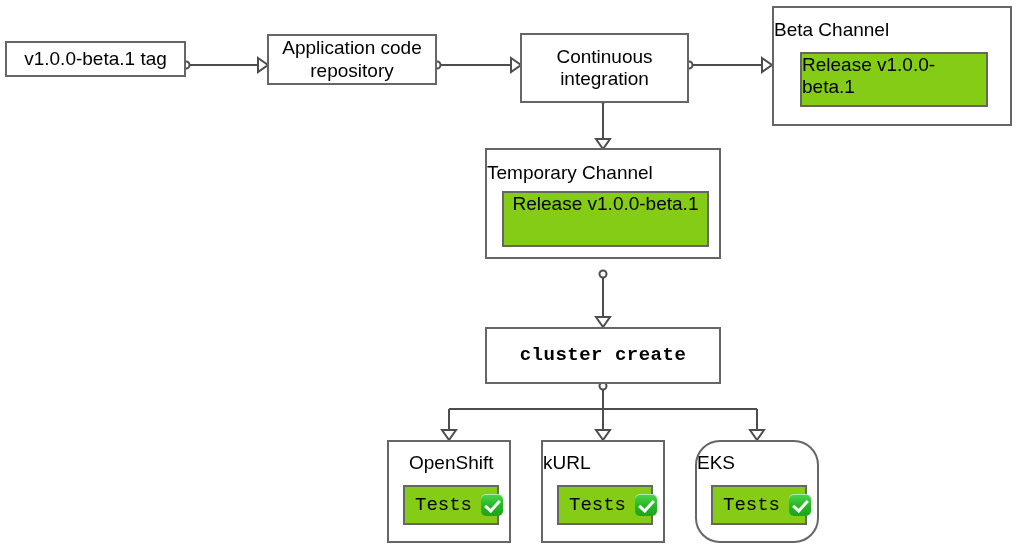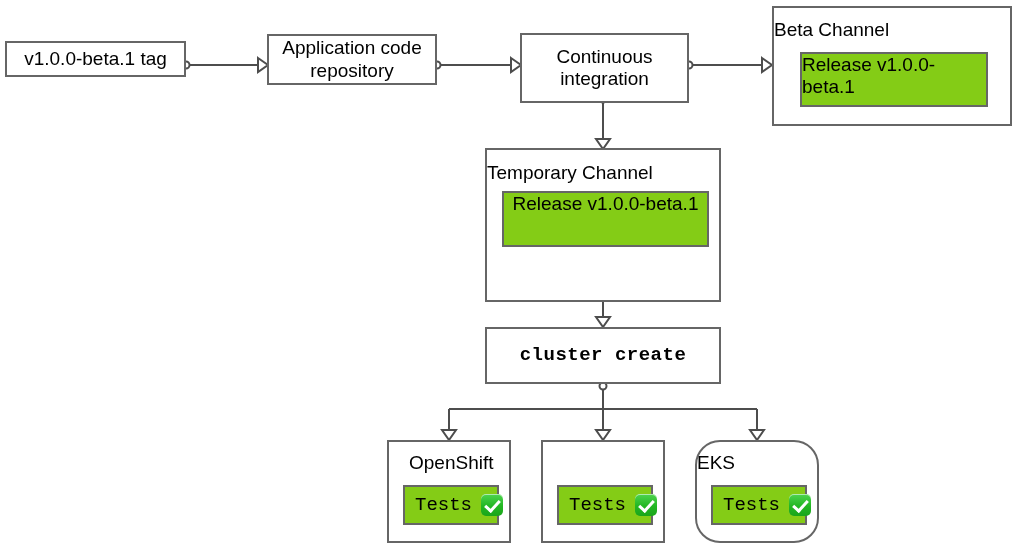--- a/index.html
+++ b/index.html
@@ -162,21 +162,21 @@
     <span>Continuous integration</span>
   </div>
 
   <div class="container" style="left:772px; top:6px; width:240px; height:120px;">
     <div class="ctitle" style="top:11px;">Beta Channel</div>
     <div class="inner" style="left:26px; top:44px; width:188px; height:55px;">
       <span>Release v1.0.0-beta.1</span>
     </div>
   </div>
 
-  <div class="container" style="left:485px; top:148px; width:236px; height:154px;">
+  <div class="container" style="left:485px; top:148px; width:236px; height:111px;">
     <div class="ctitle" style="top:12px;">Temporary Channel</div>
     <div class="inner" style="left:15px; top:41px; width:207px; height:56px;">
       <span>Release v1.0.0-beta.1</span>
     </div>
   </div>
 
   <div class="node mono" style="left:485px; top:327px; width:236px; height:57px;">
     <span>cluster create</span>
   </div>
 
@@ -184,20 +184,21 @@
     <div class="ctitle" style="top:10px;margin-left:20px;">OpenShift</div>
     <div class="inner left" style="left:14px; top:43px; width:96px; height:40px;">
       <span class="tests-row">
         <span>Tests</span>
         <span class="check"></span>
       </span>
     </div>
   </div>
 
   <div class="container" style="left:541px; top:440px; width:124px; height:103px;">
+    <div class="ctitle" style="top:10px;">kURL</div>
     <div class="inner left" style="left:14px; top:43px; width:96px; height:40px;">
       <span class="tests-row">
         <span>Tests</span>
         <span class="check"></span>
       </span>
     </div>
   </div>
 
   <div class="container" style="left:695px; top:440px; width:124px; height:103px;border-radius:25px;">
     <div class="ctitle" style="top:10px;">EKS</div>

